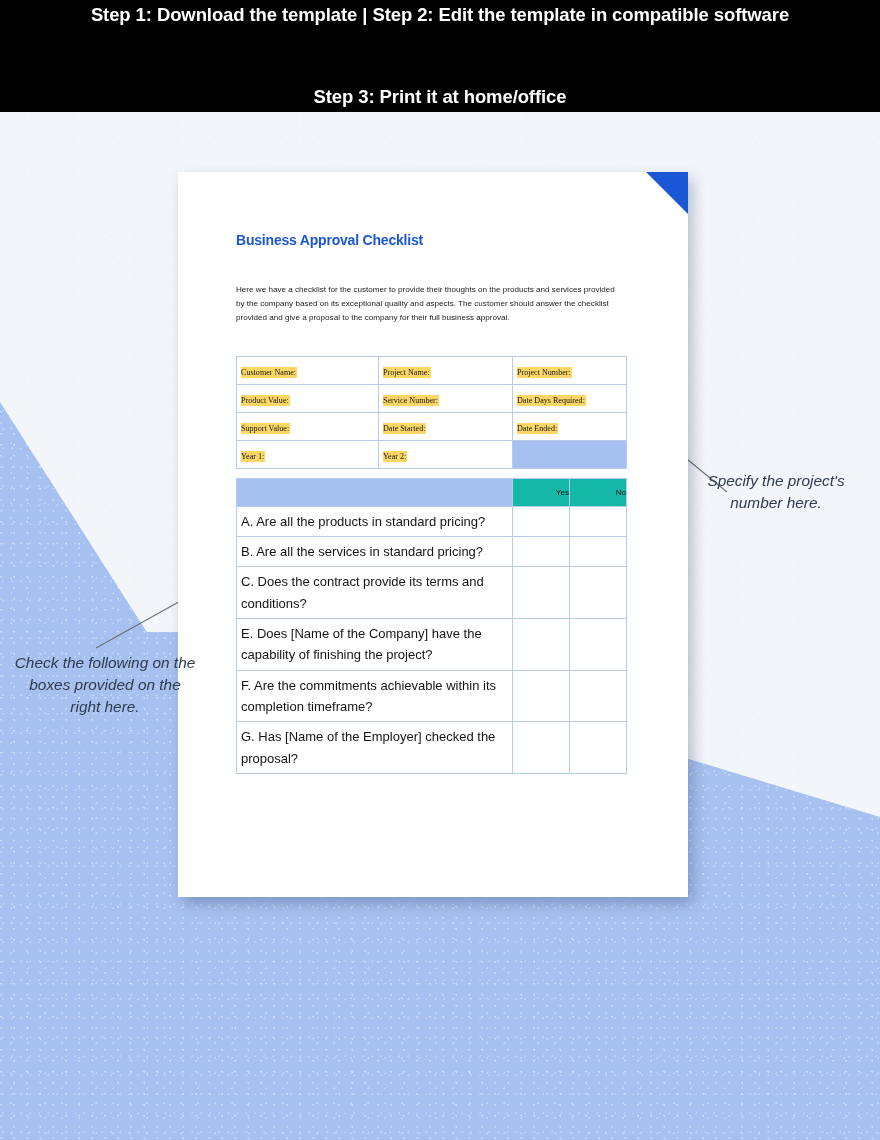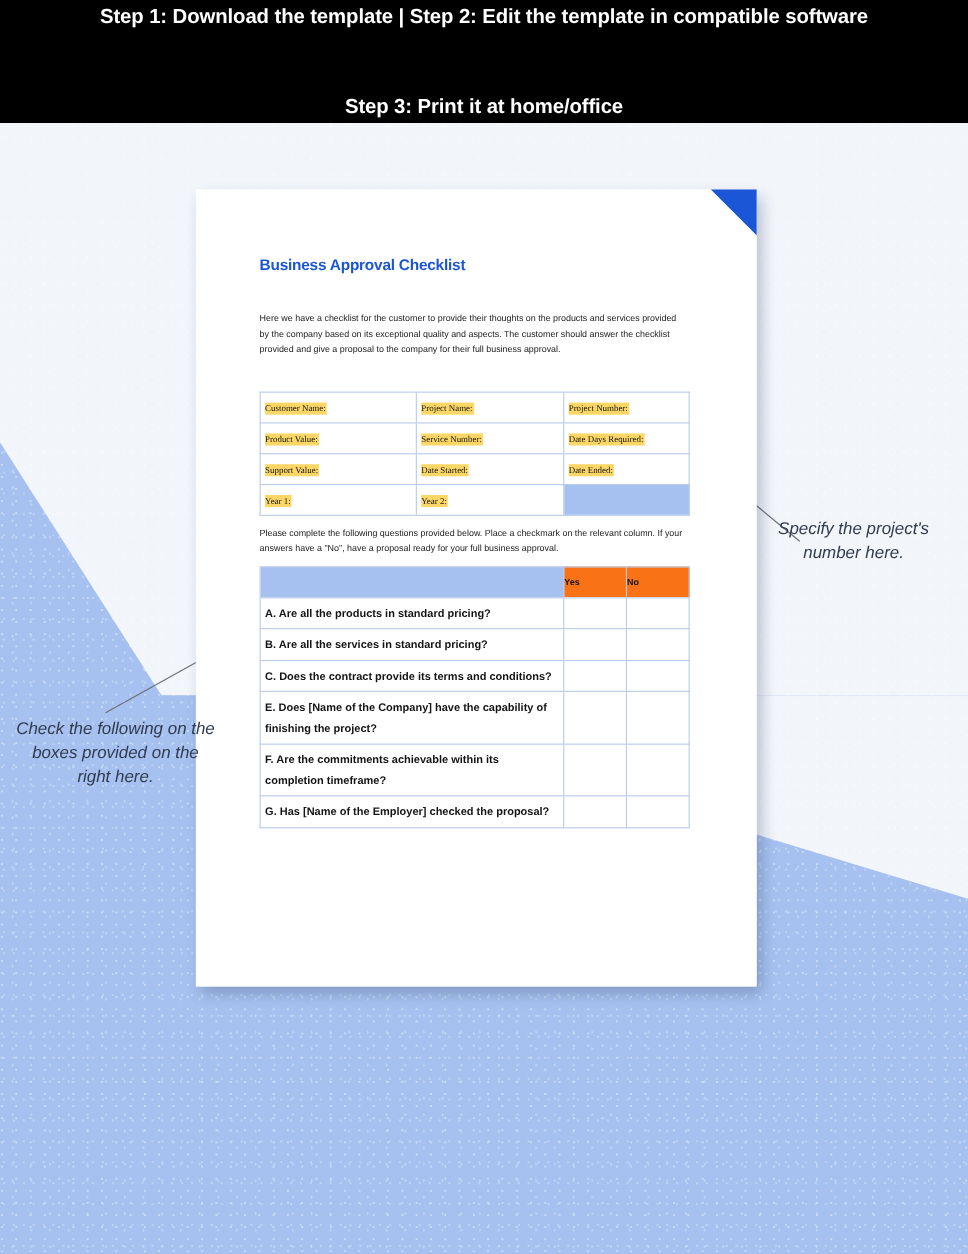--- a/index.html
+++ b/index.html
@@ -178,38 +178,37 @@
   .check-table td {
     border: 1px solid #b9cbec;
     vertical-align: middle;
   }
   .check-table thead th {
     background: #a6c1f0;
     height: 27px;
     padding: 0;
   }
   .check-table thead th.ans {
-    background: #f97316;
+    background: #14b8a6;
     font-size: 8.1px;
-    font-weight: bold;
+    font-weight: normal;
     color: #141414;
-    text-align: left;
+    text-align: right;
   }
   .check-table tbody td.q-cell {
     padding: 4px 5px 4px 4px;
     height: 18px;
   }
   .check-table tbody td.box {
     background: #ffffff;
   }
   .q-text {
-    font-size: 10px;
+    font-size: 13px;
     line-height: 1.64;
     color: #141414;
-    font-weight: bold;
   }
 
   
   .callout {
     position: absolute;
     font-style: italic;
     font-size: 15.4px;
     line-height: 1.43;
     color: #2f3b4f;
     text-align: center;
@@ -300,21 +299,20 @@
               <td><span class="hl">Date Ended:</span></td>
             </tr>
             <tr>
               <td><span class="hl">Year 1:</span></td>
               <td><span class="hl">Year 2:</span></td>
               <td class="blue-fill"></td>
             </tr>
           </tbody>
         </table>
 
-        <p class="doc-instructions">Please complete the following questions provided below. Place a checkmark on the relevant column. If your answers have a "No", have a proposal ready for your full business approval.</p>
 
         <table class="check-table">
           <colgroup>
               <col class="q">
               <col class="yes">
               <col class="no">
             </colgroup>
           <thead>
             <tr>
               <th></th>

